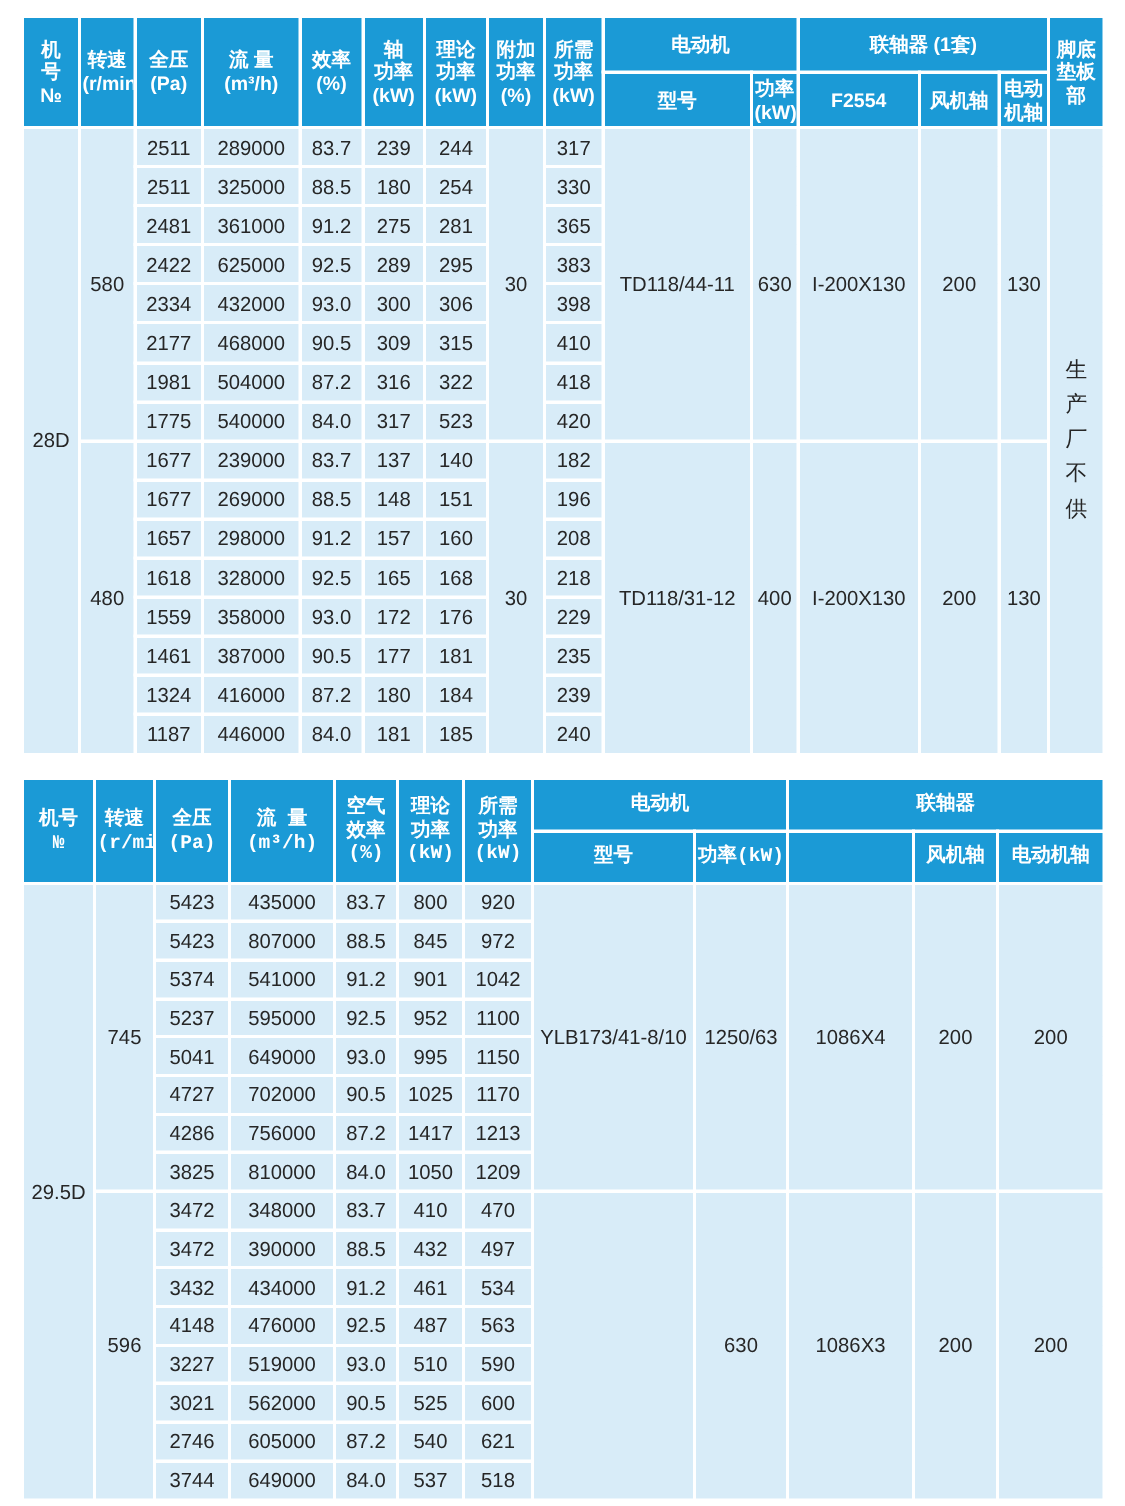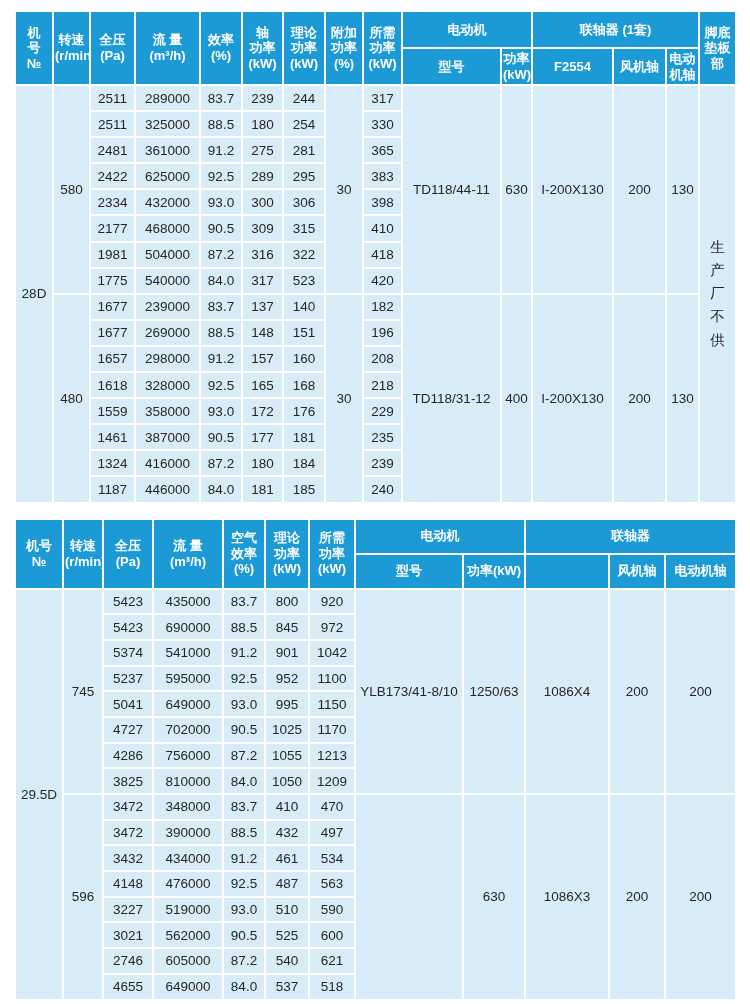--- a/index.html
+++ b/index.html
@@ -30,21 +30,21 @@
     line-height:1.2;
     white-space:pre-line;
   }
   td{
     background:#d8ecf8;
     color:#262626;
     font-size:13.5px;
     white-space:pre-line;
   }
   #t1 thead tr{height:37px;}
-  #t2 thead tr{height:35px;}
+  #t2 thead tr{height:35px;font-family:Liberation Mono, monospace;}
   #t1 tbody tr{height:26.1px;}
   #t2 tbody tr{height:25.7px;}
   td.vert{
     font-size:14.5px;
     line-height:1.6;
     letter-spacing:0;
   }
   .gap{height:14px;}
 </style>
 </head>
@@ -320,21 +320,21 @@
           <td>800</td>
           <td>920</td>
           <td rowspan="8">YLB173/41-8/10</td>
           <td rowspan="8">1250/63</td>
           <td rowspan="8">1086X4</td>
           <td rowspan="8">200</td>
           <td rowspan="8">200</td>
         </tr>
         <tr>
           <td>5423</td>
-          <td>690000</td>
+          <td>807000</td>
           <td>88.5</td>
           <td>845</td>
           <td>972</td>
         </tr>
         <tr>
           <td>5374</td>
           <td>541000</td>
           <td>91.2</td>
           <td>901</td>
           <td>1042</td>
@@ -357,21 +357,21 @@
           <td>4727</td>
           <td>702000</td>
           <td>90.5</td>
           <td>1025</td>
           <td>1170</td>
         </tr>
         <tr>
           <td>4286</td>
           <td>756000</td>
           <td>87.2</td>
-          <td>1055</td>
+          <td>1417</td>
           <td>1213</td>
         </tr>
         <tr>
           <td>3825</td>
           <td>810000</td>
           <td>84.0</td>
           <td>1050</td>
           <td>1209</td>
         </tr>
         <tr>
@@ -423,21 +423,21 @@
           <td>600</td>
         </tr>
         <tr>
           <td>2746</td>
           <td>605000</td>
           <td>87.2</td>
           <td>540</td>
           <td>621</td>
         </tr>
         <tr>
-          <td>4655</td>
+          <td>3744</td>
           <td>649000</td>
           <td>84.0</td>
           <td>537</td>
           <td>518</td>
         </tr>
       </tbody>
   </table>
 
 </div>
 

